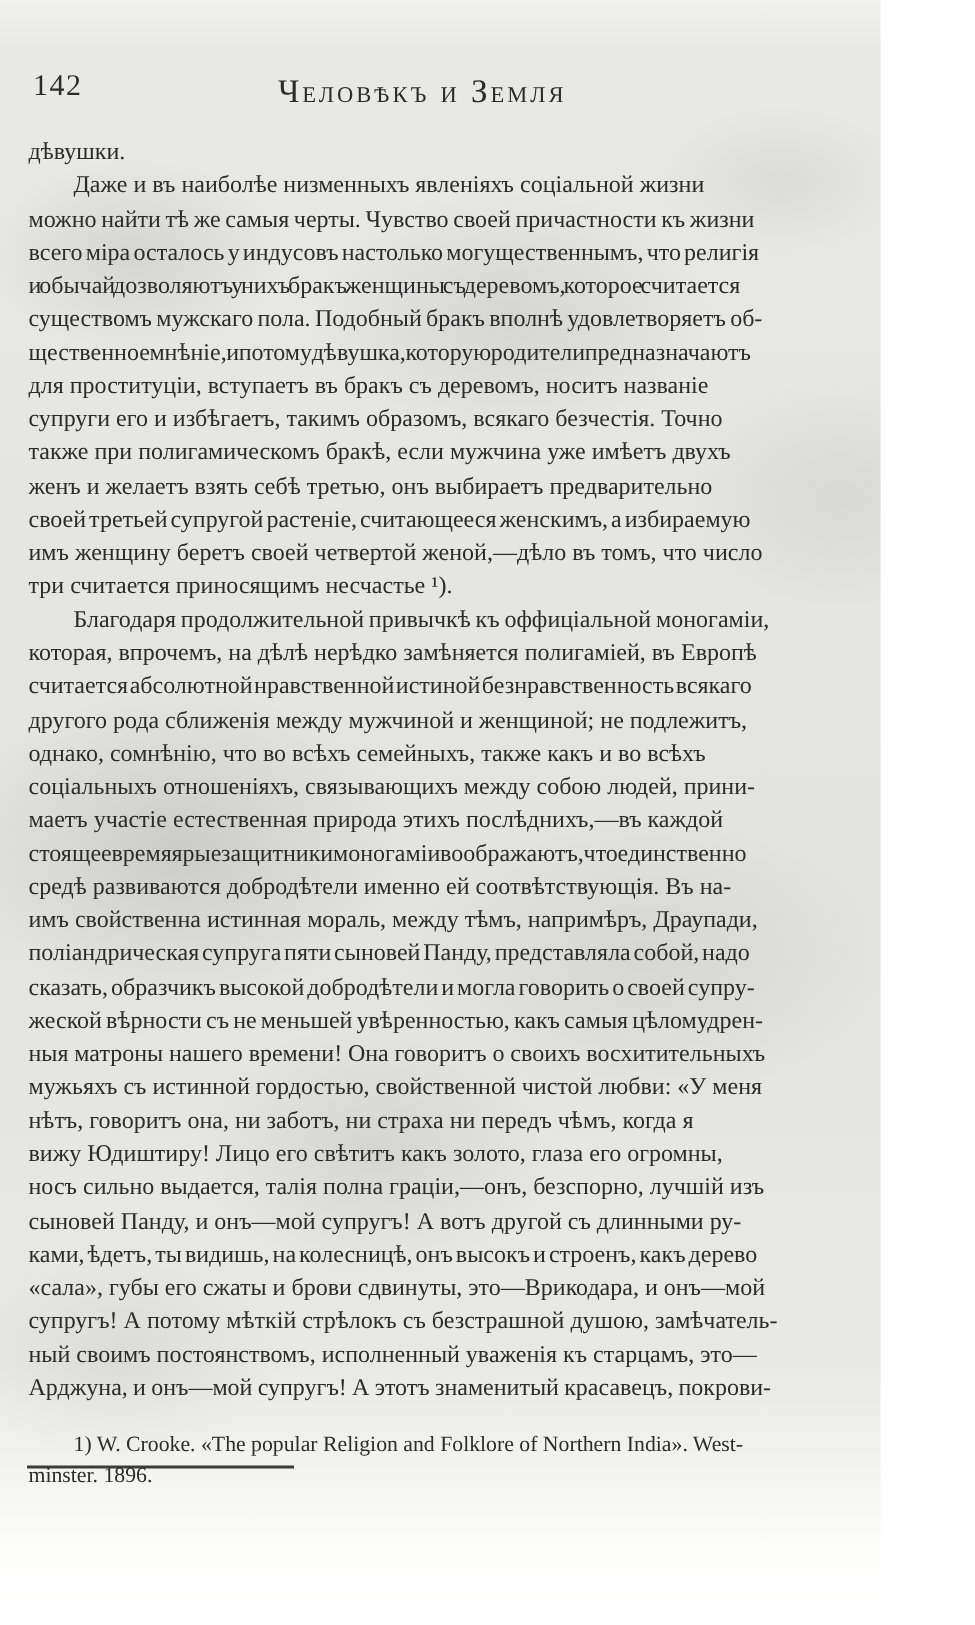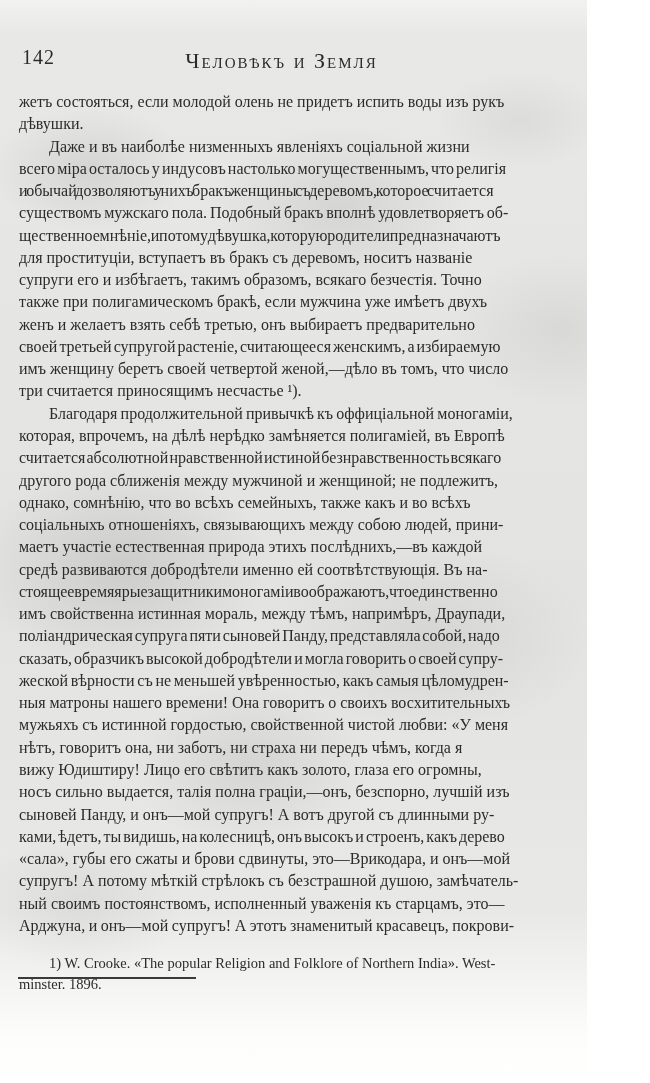--- a/index.html
+++ b/index.html
@@ -82,47 +82,47 @@
 <body>
 
 <div class="page">
 
   <span class="page-number">142</span>
 
   <div class="running-title">Человѣкъ и Земля</div>
 
   <div class="body-text">
       <div class="paragraph">
-        <div class="line" style="word-spacing: 0px;">жетъ состояться, если молодой олень не придетъ испить воды изъ рукъ</div>
         <div class="line last">дѣвушки.</div>
       </div>
       <div class="paragraph">
         <div class="line indent" style="word-spacing: 0px;">Даже и въ наиболѣе низменныхъ явленіяхъ соціальной жизни</div>
+        <div class="line" style="word-spacing: -0.9px;">можно найти тѣ же самыя черты. Чувство своей причастности къ жизни</div>
         <div class="line" style="word-spacing: -1.875px;">всего міра осталось у индусовъ настолько могущественнымъ, что религія</div>
         <div class="line" style="word-spacing: -5.4px;">и обычай дозволяютъ у нихъ бракъ женщины съ деревомъ, которое считается</div>
         <div class="line" style="word-spacing: -1.14286px;">существомъ мужскаго пола. Подобный бракъ вполнѣ удовлетворяетъ об-</div>
         <div class="line" style="word-spacing: -4.28571px;">щественное мнѣніе, и потому дѣвушка, которую родители предназначаютъ</div>
         <div class="line" style="word-spacing: 0px;">для проституціи, вступаетъ въ бракъ съ деревомъ, носитъ названіе</div>
         <div class="line" style="word-spacing: 0px;">супруги его и избѣгаетъ, такимъ образомъ, всякаго безчестія. Точно</div>
         <div class="line" style="word-spacing: 0px;">также при полигамическомъ бракѣ, если мужчина уже имѣетъ двухъ</div>
         <div class="line" style="word-spacing: 0px;">женъ и желаетъ взять себѣ третью, онъ выбираетъ предварительно</div>
         <div class="line" style="word-spacing: -2px;">своей третьей супругой растеніе, считающееся женскимъ, а избираемую</div>
         <div class="line" style="word-spacing: 0px;">имъ женщину беретъ своей четвертой женой,—дѣло въ томъ, что число</div>
         <div class="line last" style="word-spacing: 0px;">три считается приносящимъ несчастье ¹).</div>
       </div>
       <div class="paragraph">
         <div class="line indent" style="word-spacing: -0.8px;">Благодаря продолжительной привычкѣ къ оффиціальной моногаміи,</div>
         <div class="line" style="word-spacing: 0px;">которая, впрочемъ, на дѣлѣ нерѣдко замѣняется полигаміей, въ Европѣ</div>
         <div class="line" style="word-spacing: -3px;">считается абсолютной нравственной истиной безнравственность всякаго</div>
         <div class="line" style="word-spacing: 0px;">другого рода сближенія между мужчиной и женщиной; не подлежитъ,</div>
         <div class="line" style="word-spacing: 0px;">однако, сомнѣнію, что во всѣхъ семейныхъ, также какъ и во всѣхъ</div>
         <div class="line" style="word-spacing: 0px;">соціальныхъ отношеніяхъ, связывающихъ между собою людей, прини-</div>
         <div class="line" style="word-spacing: 0px;">маетъ участіе естественная природа этихъ послѣднихъ,—въ каждой</div>
+        <div class="line" style="word-spacing: -4.14286px;">стоящее время ярые защитники моногаміи воображаютъ, что единственно</div>
         <div class="line" style="word-spacing: 0px;">средѣ развиваются добродѣтели именно ей соотвѣтствующія. Въ на-</div>
-        <div class="line" style="word-spacing: -4.14286px;">стоящее время ярые защитники моногаміи воображаютъ, что единственно</div>
         <div class="line" style="word-spacing: 0px;">имъ свойственна истинная мораль, между тѣмъ, напримѣръ, Драупади,</div>
         <div class="line" style="word-spacing: -2.14286px;">поліандрическая супруга пяти сыновей Панду, представляла собой, надо</div>
         <div class="line" style="word-spacing: -2px;">сказать, образчикъ высокой добродѣтели и могла говорить о своей супру-</div>
         <div class="line" style="word-spacing: -1.25px;">жеской вѣрности съ не меньшей увѣренностью, какъ самыя цѣломудрен-</div>
         <div class="line" style="word-spacing: -0.125px;">ныя матроны нашего времени! Она говоритъ о своихъ восхитительныхъ</div>
         <div class="line" style="word-spacing: 0px;">мужьяхъ съ истинной гордостью, свойственной чистой любви: «У меня</div>
         <div class="line" style="word-spacing: 0px;">нѣтъ, говоритъ она, ни заботъ, ни страха ни передъ чѣмъ, когда я</div>
         <div class="line" style="word-spacing: 0px;">вижу Юдиштиру! Лицо его свѣтитъ какъ золото, глаза его огромны,</div>
         <div class="line" style="word-spacing: 0px;">носъ сильно выдается, талія полна граціи,—онъ, безспорно, лучшій изъ</div>
         <div class="line" style="word-spacing: 0px;">сыновей Панду, и онъ—мой супругъ! А вотъ другой съ длинными ру-</div>

